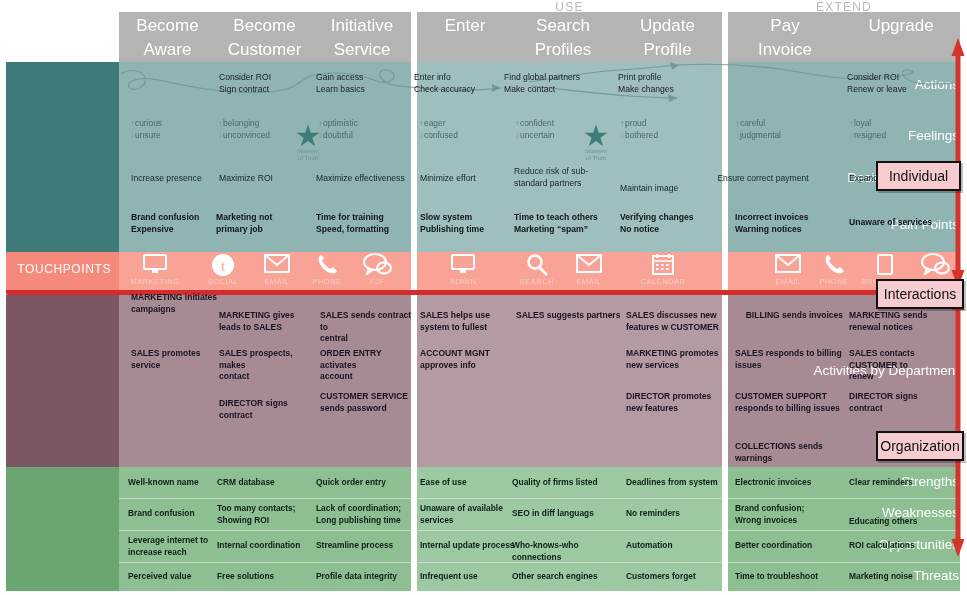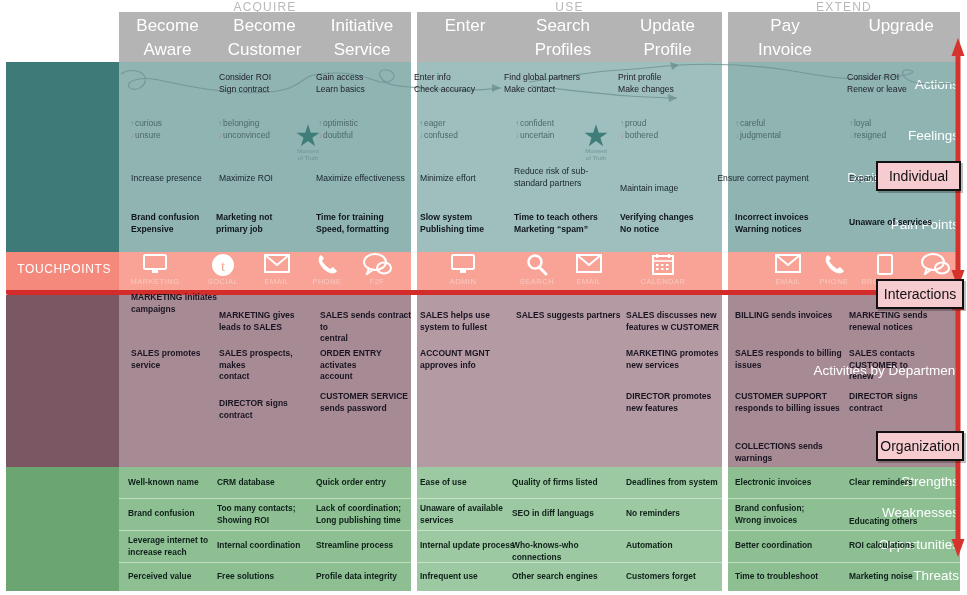--- a/index.html
+++ b/index.html
@@ -168,21 +168,20 @@
   .flowsvg { position:absolute; pointer-events:none; }
 
   
   .scope-arrow { position:absolute; }
 </style>
 </head>
 <body>
 
 <div id="map">
 
-  <div class="phase-label" style="left:119px;width:292px;">ACQUIRE</div>
   <div class="phase-label" style="left:417px;width:305px;">USE</div>
   <div class="phase-label" style="left:728px;width:232px;">EXTEND</div>
 
   <div class="stage-head" style="left:119px;width:97px;">
     <span>Become</span>
     <span>Aware</span>
   </div>
   <div class="stage-head" style="left:216px;width:97px;">
     <span>Become</span>
     <span>Customer</span>
@@ -488,21 +487,21 @@
 
   <div class="cell act" style="left:516px;top:310px;width:105px;white-space:pre-line;">SALES suggests partners</div>
 
   <div class="cell act" style="left:626px;top:310px;width:96px;white-space:pre-line;">SALES discusses new
 features w CUSTOMER</div>
   <div class="cell act" style="left:626px;top:348px;width:96px;white-space:pre-line;">MARKETING promotes
 new services</div>
   <div class="cell act" style="left:626px;top:391px;width:96px;white-space:pre-line;">DIRECTOR promotes
 new features</div>
 
-  <div class="cell act" style="left:735px;top:310px;width:108px;white-space:pre-line;">BILLING sends invoices</div>
+  <div class="cell act" style="left:735px;top:310px;width:108px;white-space:pre-line;text-align:right;">BILLING sends invoices</div>
   <div class="cell act" style="left:735px;top:348px;width:108px;white-space:pre-line;">SALES responds to billing
 issues</div>
   <div class="cell act" style="left:735px;top:391px;width:110px;white-space:pre-line;">CUSTOMER SUPPORT
 responds to billing issues</div>
   <div class="cell act" style="left:735px;top:441px;width:120px;white-space:pre-line;">COLLECTIONS sends warnings</div>
 
   <div class="cell act" style="left:849px;top:310px;width:108px;white-space:pre-line;">MARKETING sends
 renewal notices</div>
   <div class="cell act" style="left:849px;top:348px;width:116px;white-space:pre-line;">SALES contacts CUSTOMER to
 renew</div>

